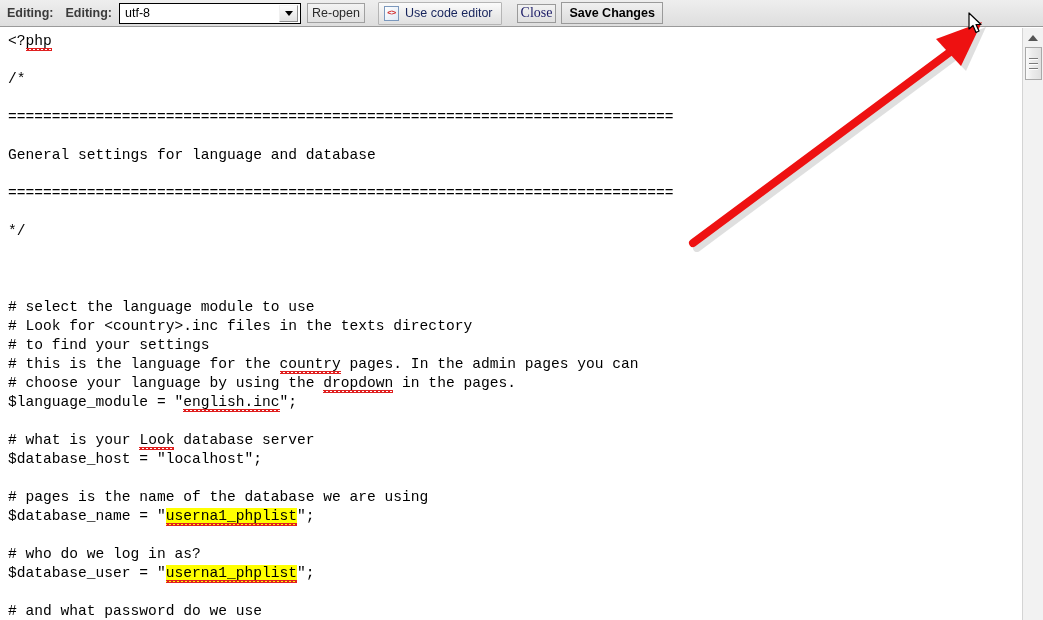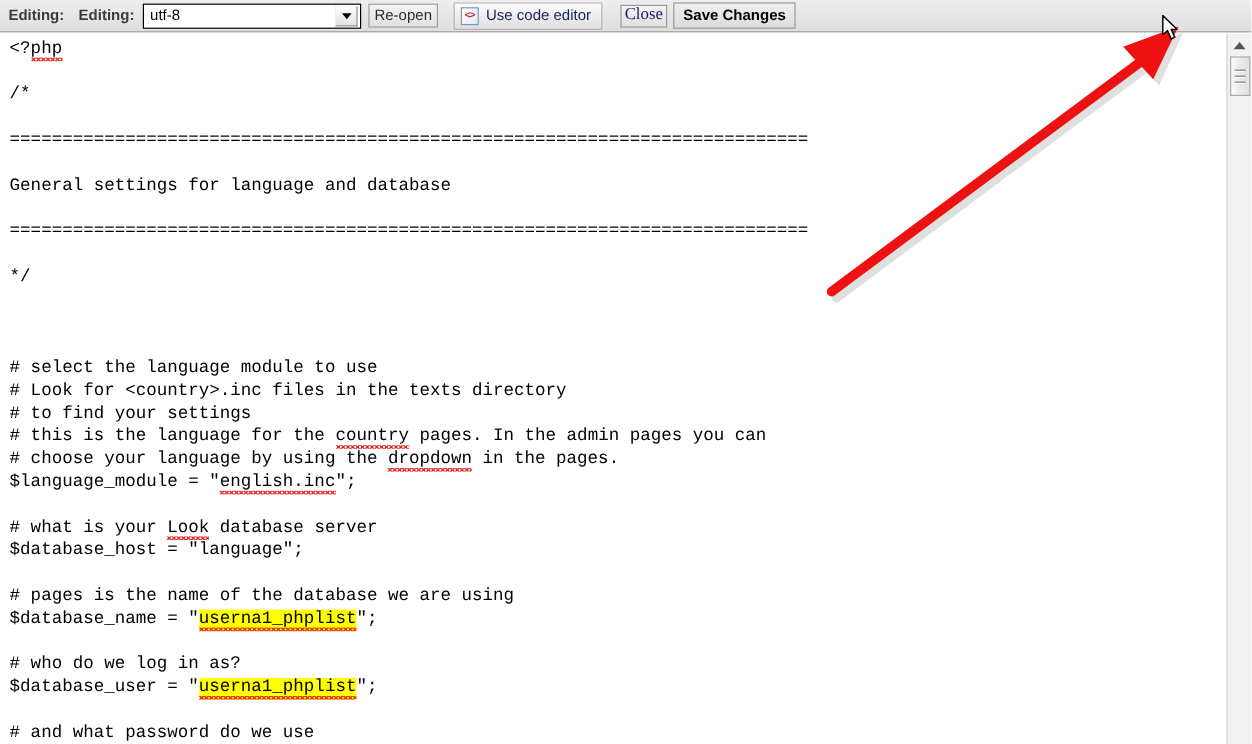--- a/index.html
+++ b/index.html
@@ -323,21 +323,21 @@
 
 
 <span># select the language module to use</span>
 <span># Look for &lt;country&gt;.inc files in the texts directory</span>
 <span># to find your settings</span>
 <span># this is the language for the <span class="sp">country</span> pages. In the admin pages you can</span>
 <span># choose your language by using the <span class="sp">dropdown</span> in the pages.</span>
 <span><span>$language_module = "</span><span class="sp">english.inc</span><span>";</span></span>
 
 <span># what is your <span class="sp">Look</span> database server</span>
-<span><span>$database_host = "</span><span>language</span><span>";</span></span>
+<span><span>$database_host = "</span><span>localhost</span><span>";</span></span>
 
 <span># pages is the name of the database we are using</span>
 <span><span>$database_name = "</span><span class="hl sp">userna1_phplist</span><span>";</span></span>
 
 <span># who do we log in as?</span>
 <span><span>$database_user = "</span><span class="hl sp">userna1_phplist</span><span>";</span></span>
 
 <span># and what password do we use</span>
 </div>
 </div>

